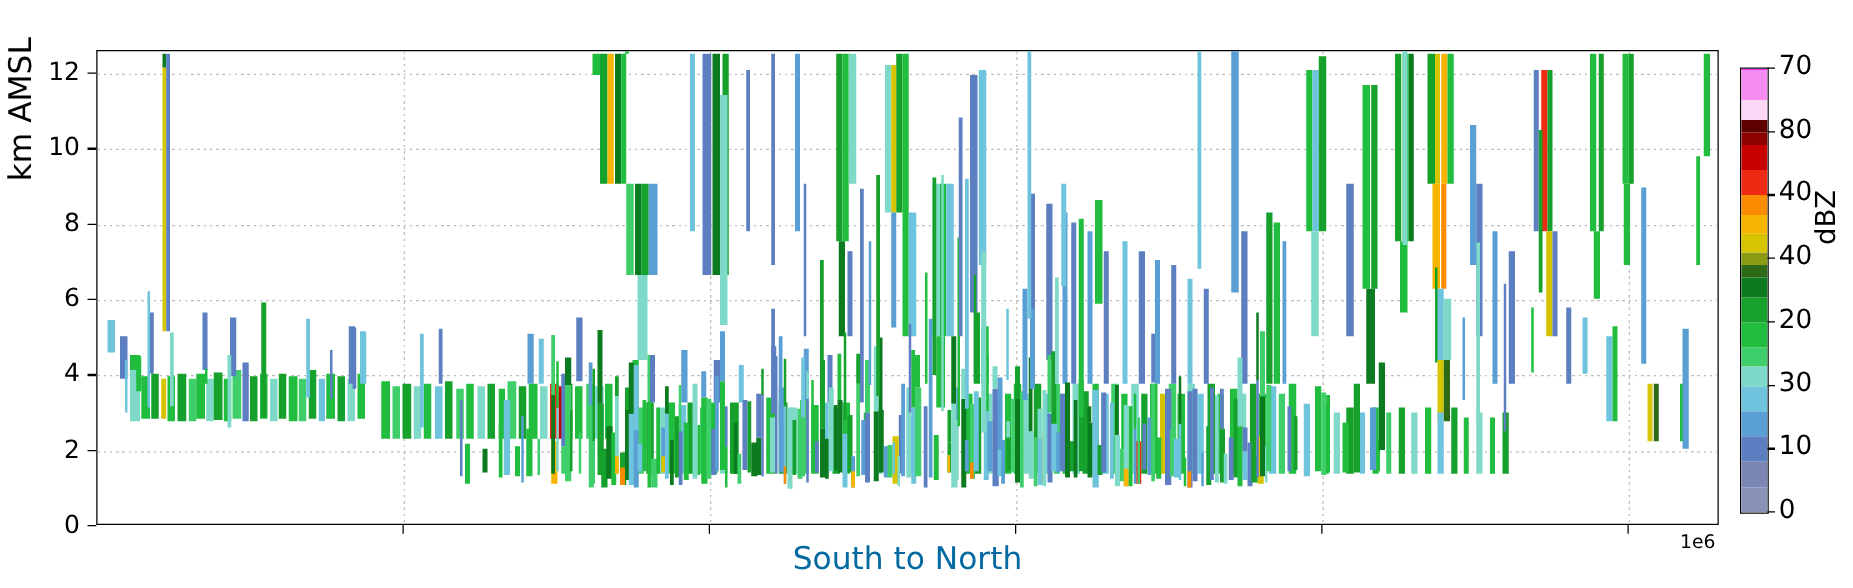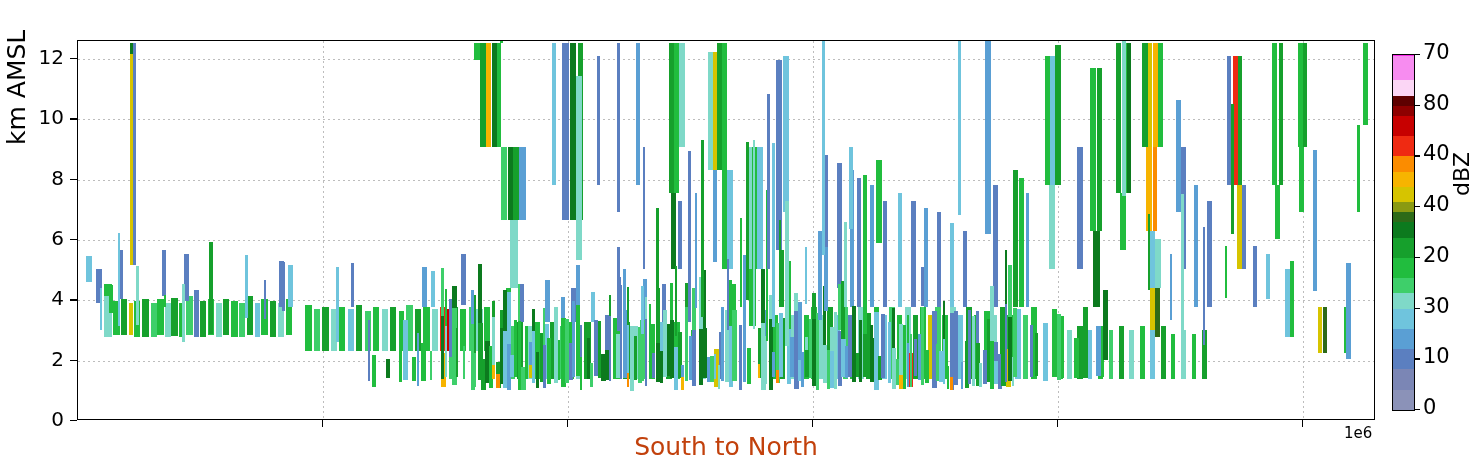--- a/index.html
+++ b/index.html
@@ -22,21 +22,21 @@
   #cells{position:absolute;inset:0;}
   #cells i{position:absolute;display:block;}
   .ylab{position:absolute;text-align:right;width:46px;font-size:20px;color:#000;}
   .ytk{position:absolute;left:70px;width:7px;height:1.4px;background:#000;}
   .ytitle{position:absolute;left:2px;top:145px;font-size:25px;color:#000;
           transform:rotate(-90deg);transform-origin:left top;white-space:nowrap;}
 
   
   .xtk{position:absolute;top:420px;width:1.4px;height:7px;background:#000;}
   .xtitle{position:absolute;top:432px;left:0;width:1452px;text-align:center;
-          font-size:25px;color:#c2410c;}
+          font-size:25px;color:#0369a1;}
   .xexp{position:absolute;font-size:15px;color:#000;white-space:nowrap;}
 
   
   #cbar{position:absolute;left:1392px;top:54px;width:21px;height:355px;
         border:1.2px solid #000;box-sizing:content-box;overflow:hidden;}
   #cbar span{position:absolute;left:0;width:100%;display:block;}
   .cbtk{position:absolute;left:1414px;width:6px;height:1.3px;background:#000;}
   .cblab{position:absolute;left:1423px;font-size:21px;color:#000;white-space:nowrap;}
   .cbtitle{position:absolute;left:1449px;top:196px;font-size:22px;color:#000;
            transform:rotate(-90deg);transform-origin:left top;white-space:nowrap;}

